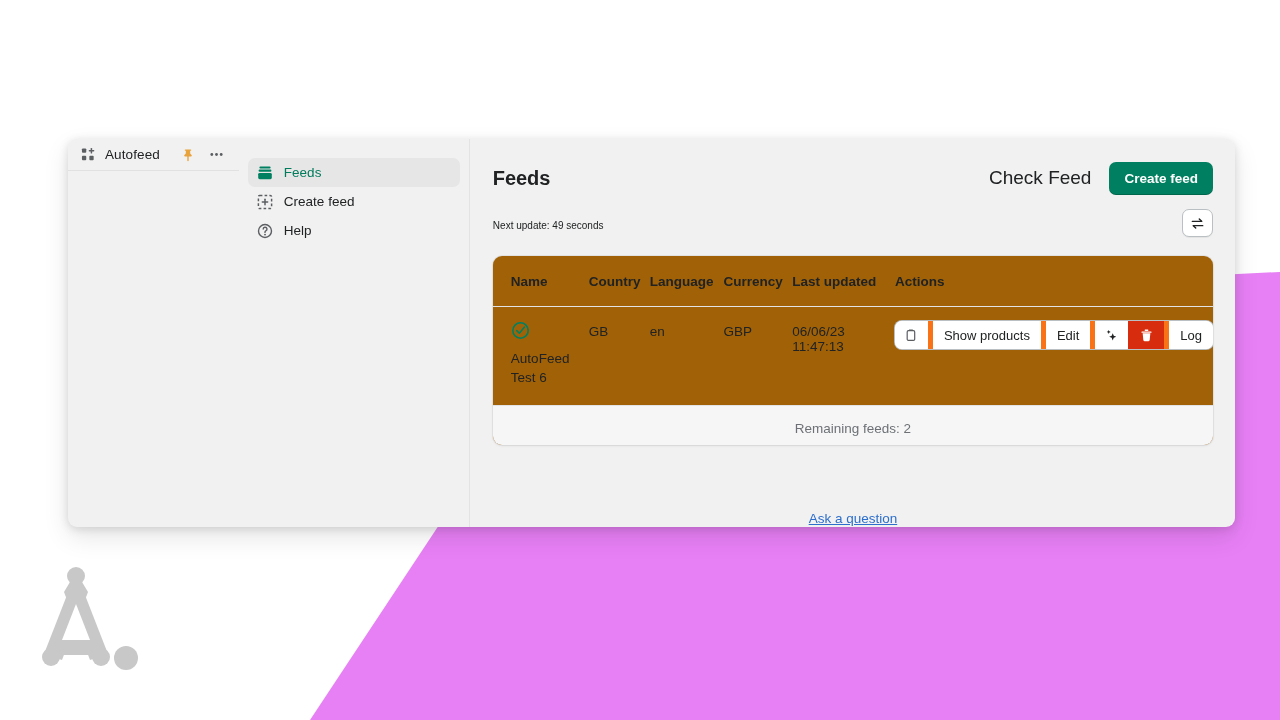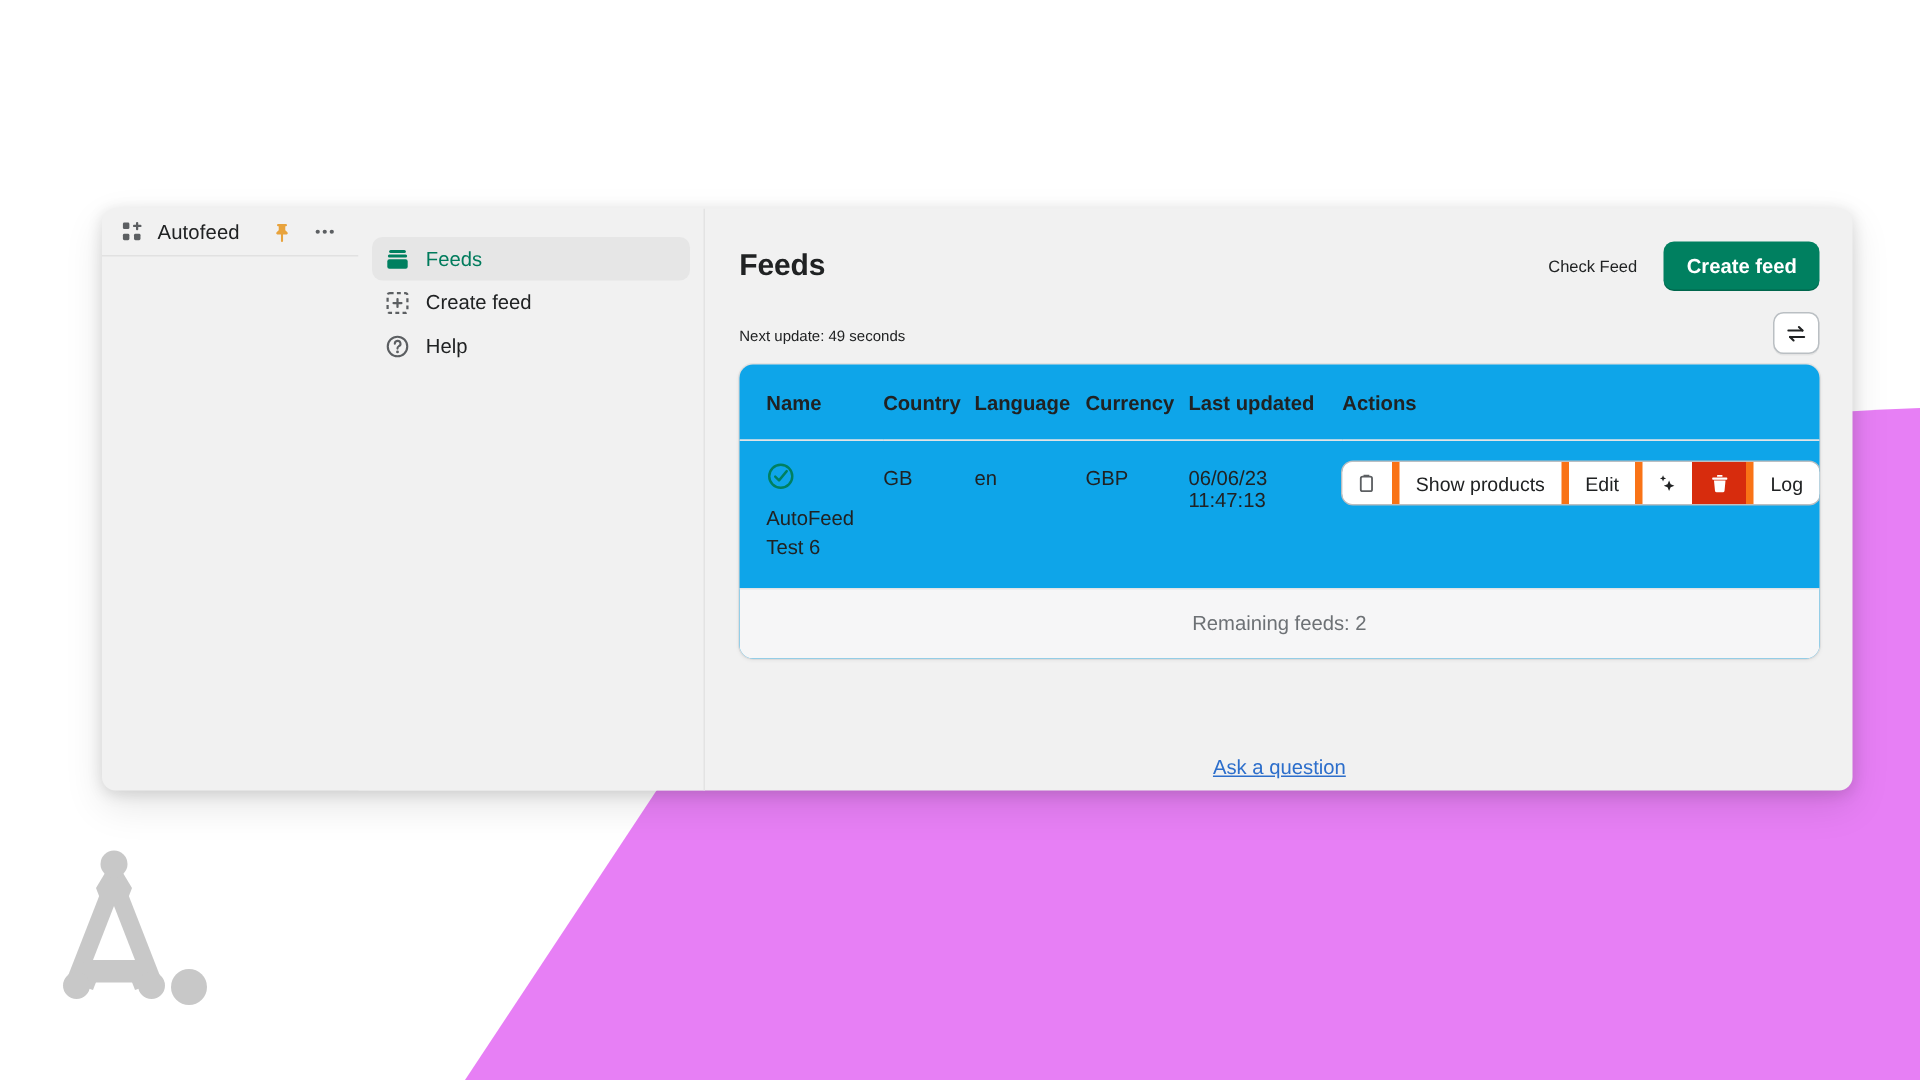--- a/index.html
+++ b/index.html
@@ -68,21 +68,21 @@
   .nav-item .nav-icon { width: 17px; height: 17px; display: flex; align-items: center; justify-content: center; flex: 0 0 17px; }
   .nav-label { line-height: 1; }
 
   
   #main { flex: 1; min-width: 0; padding: 0 22px 0 23px; display: flex; flex-direction: column; }
 
   #main-head { display: flex; align-items: center; padding-top: 22px; }
   #page-title { font-size: 20px; font-weight: bold; color: #202223; letter-spacing: -.1px; }
   #main-head .spacer { flex: 1; }
   #check-feed-btn {
-    font-size: 11px; color: #202223; background: none; border: none;
+    font-size: 19px; color: #202223; background: none; border: none;
     cursor: pointer; padding: 6px 10px; font-family: inherit;
   }
   #create-feed-btn {
     background: #008060; color: #fff; border: none; cursor: pointer;
     font-size: 13.5px; font-family: inherit; font-weight: bold;
     padding: 9px 15px; border-radius: 7px; margin-left: 8px;
     box-shadow: inset 0 -1px 0 rgba(0,0,0,.2);
   }
 
   #sub-head { display: flex; align-items: flex-end; margin-top: 14px; }
@@ -90,22 +90,22 @@
   #sub-head .spacer { flex: 1; }
   #refresh-btn {
     width: 31px; height: 28px; background: #fff;
     border: 1px solid #babfc3; border-radius: 7px;
     display: flex; align-items: center; justify-content: center;
     cursor: pointer; box-shadow: 0 1px 0 rgba(0,0,0,.05);
   }
 
   
   #table-card {
-    margin-top: 7px;
-    background: #0ea5e9;
+    margin-top: 19px;
+    background: #a16207;
     border-radius: 9px;
     box-shadow: 0 0 0 1px rgba(0,0,0,.05), 0 1px 3px rgba(0,0,0,.07);
     overflow: hidden;
   }
   table { width: 100%; border-collapse: collapse; }
   thead th {
     text-align: left; font-size: 13.5px; font-weight: bold; color: #202223;
     padding: 18px 0 17px 0; border-bottom: 1px solid #e1e3e5;
     white-space: nowrap;
   }

